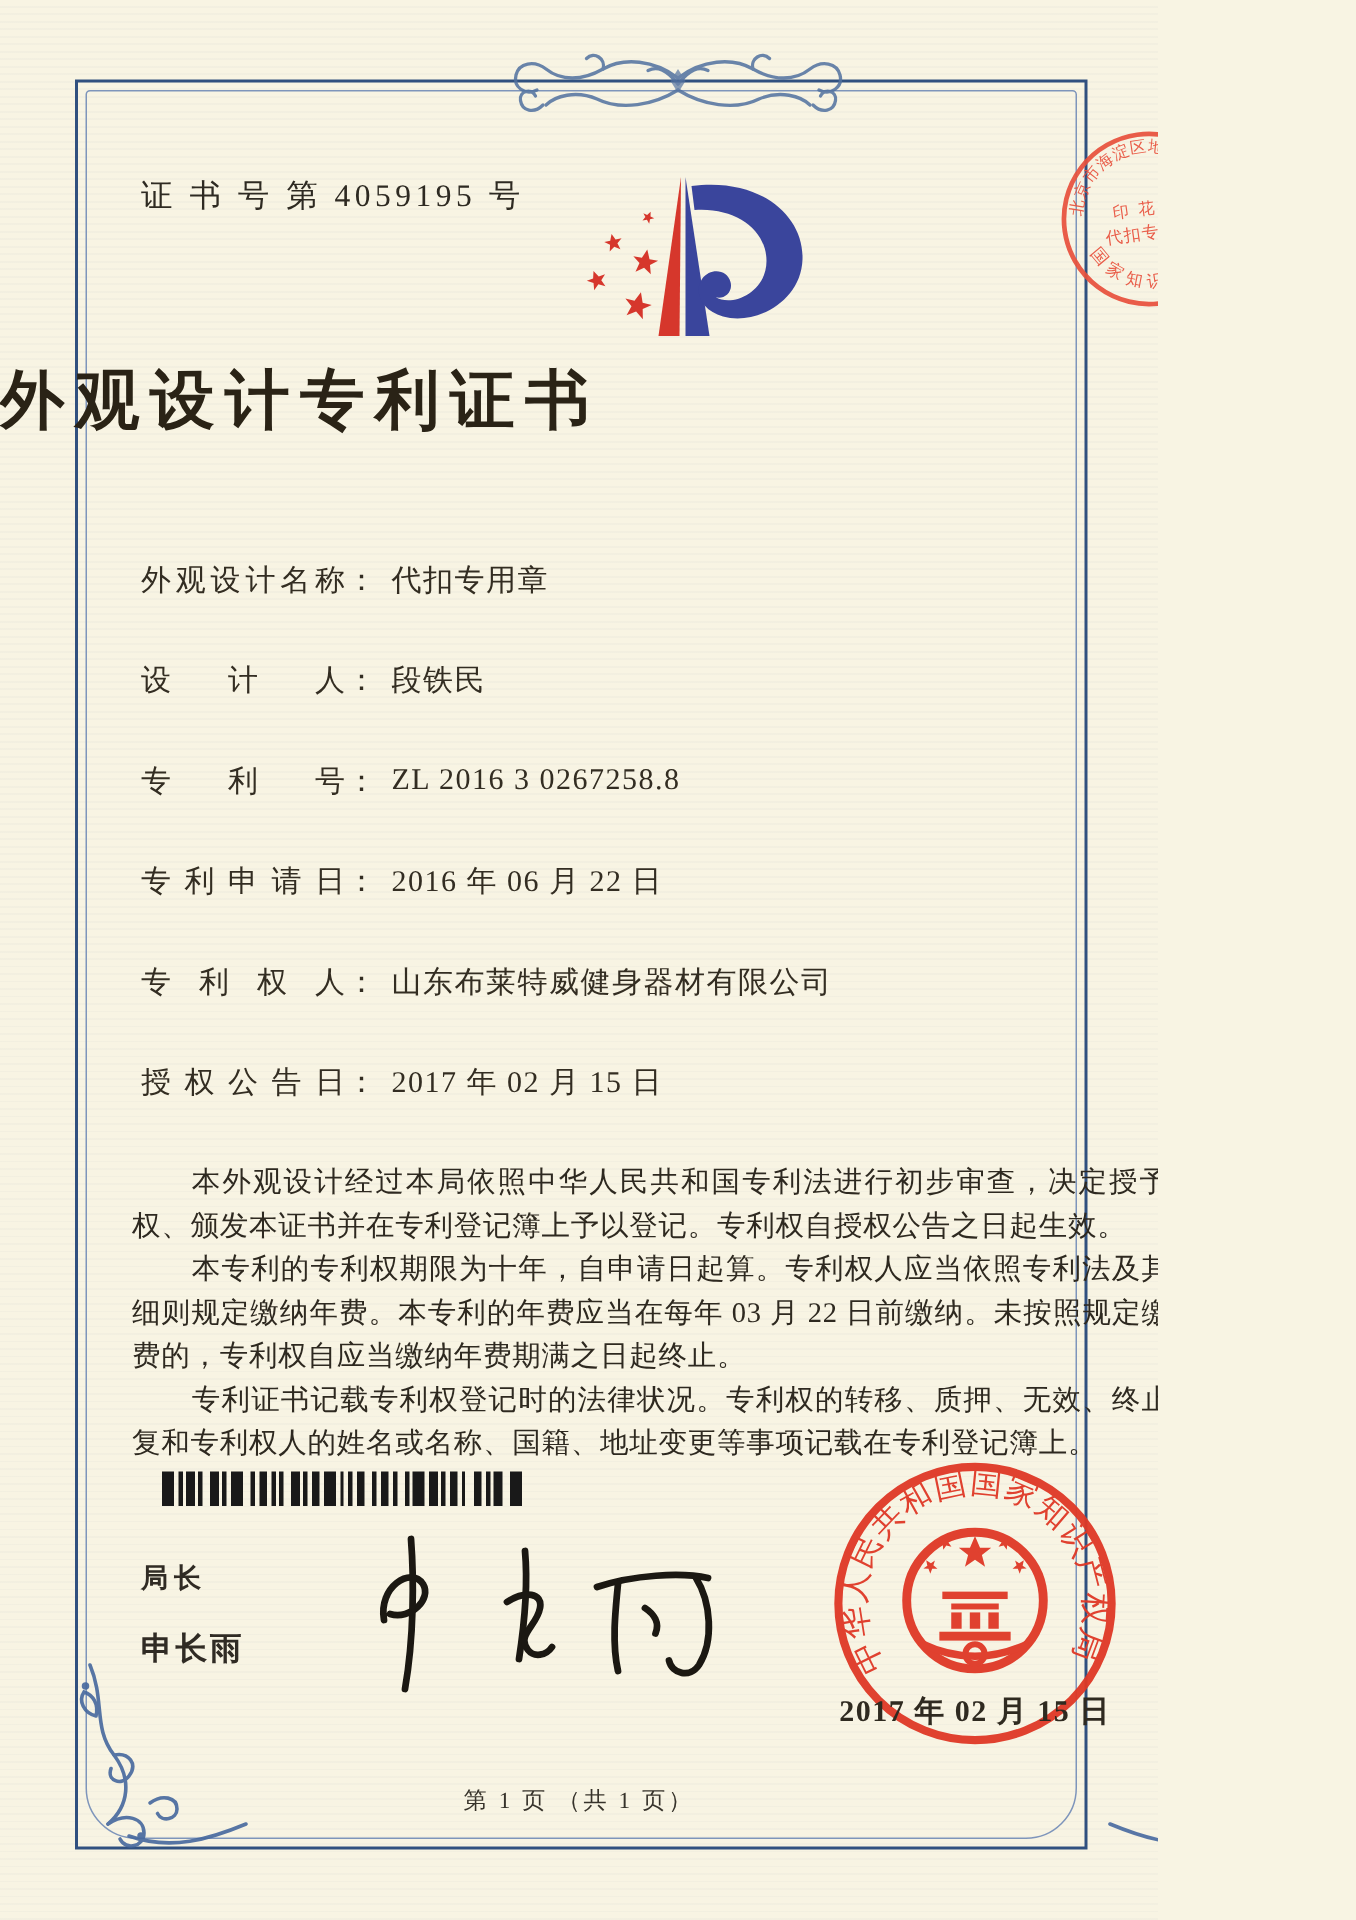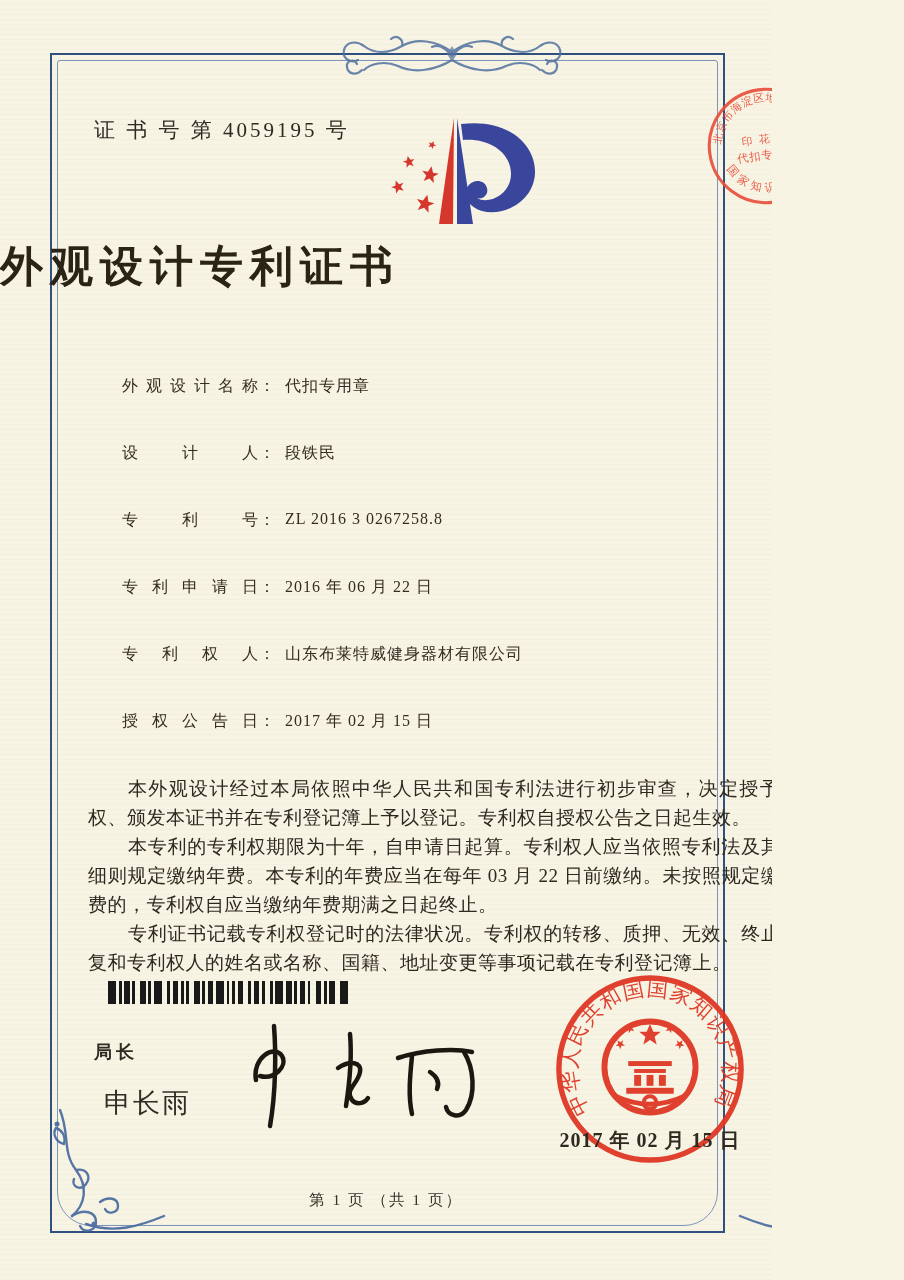--- a/index.html
+++ b/index.html
@@ -33,38 +33,38 @@
   .tax-stamp{
     position:absolute;left:703px;top:83px;width:126px;height:126px;
     transform:rotate(-8deg);opacity:.92;
   }
   .title{
     position:absolute;left:0;top:238px;width:100%;
     font-size:43px;font-weight:700;
     letter-spacing:7px;color:#2a2316;margin:0;
   }
   .fields{position:absolute;left:94px;top:376px;right:70px;}
-  .field-row{display:flex;align-items:flex-start;height:20px;margin-bottom:47px;
-    font-size:16px;color:#332d22;margin-left:28px;}
+  .field-row{display:flex;align-items:center;height:20px;margin-bottom:47px;
+    font-size:20px;color:#332d22;}
   .f-label{width:136px;text-align:justify;text-align-last:justify;flex:0 0 136px;}
   .f-colon{margin:0 2px 0 1px;}
   .f-value{margin-left:8px;letter-spacing:1px;}
   .body-text{
     position:absolute;left:88px;top:774px;width:732px;
     font-size:19px;line-height:29px;text-align:justify;color:#2e2920;
   }
   .body-text p{margin:0;text-indent:2.1em;letter-spacing:.5px;}
   .barcode{
     position:absolute;left:108px;top:981px;width:240px;height:23px;
     display:flex;
   }
   .barcode span{background:#191919;}
   .barcode span.gap{background:transparent;}
   .sig-title{position:absolute;left:94px;top:1040px;font-size:18px;font-weight:600;color:#302b24;letter-spacing:4px;}
-  .sig-name{position:absolute;left:104px;top:1085px;font-size:27px;font-weight:400;color:#302b24;letter-spacing:2px;}
+  .sig-name{position:absolute;left:94px;top:1085px;font-size:21px;font-weight:700;color:#302b24;letter-spacing:2px;}
   .signature{position:absolute;left:222px;top:1008px;width:265px;height:125px;}
   .seal{position:absolute;left:551px;top:970px;width:198px;height:198px;opacity:.95;}
   .seal-date{
     position:absolute;left:540px;top:1127px;width:220px;text-align:center;
     font-size:20px;color:#2f2a20;letter-spacing:1px;font-weight:600;z-index:3;
   }
   .footer{
     position:absolute;left:0;top:1190px;width:100%;text-align:center;
     font-size:15.5px;letter-spacing:2px;color:#37332b;
   }

